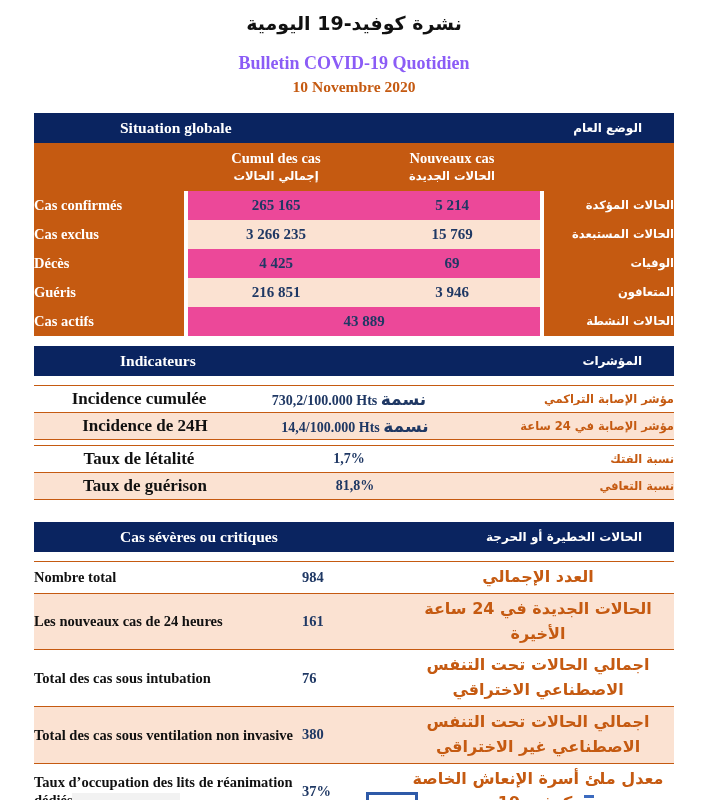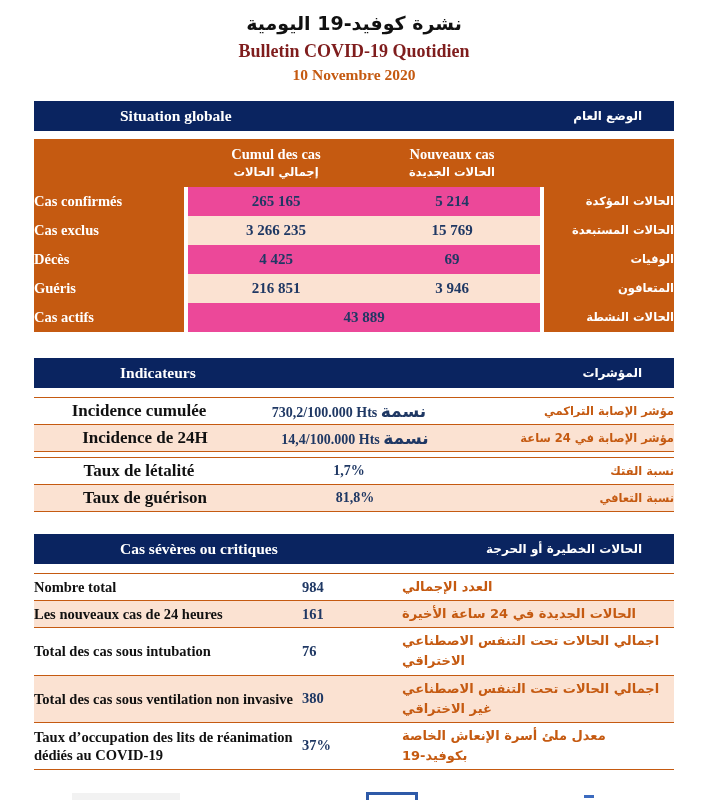--- a/index.html
+++ b/index.html
@@ -34,22 +34,22 @@
     font-size: 19px;
     font-weight: bold;
     color: #111111;
     letter-spacing: 0px;
     line-height: 1.25;
   }
   .title-fr {
     font-family: "Liberation Serif", serif;
     font-size: 18px;
     font-weight: bold;
-    color: #7f1d1d;
-    margin-top: 5px;
+    color: #8b5cf6;
+    margin-top: 17px;
     line-height: 1.2;
   }
   .title-date {
     font-family: "Liberation Serif", serif;
     font-size: 15.5px;
     font-weight: bold;
     color: #C55A11;
     margin-top: 4px;
     line-height: 1.2;
   }
@@ -82,21 +82,20 @@
     color: #ffffff;
     flex: 0 0 auto;
     margin-right: 18px;
   }
 
   
   .t1 {
     width: 100%;
     border-collapse: collapse;
     table-layout: fixed;
-    margin-top: 8px;
     border-radius: 28px;
   }
   .t1 td, .t1 th { padding: 0; border: 0; }
 
   .t1-headrow td {
     background: #C55A11;
     height: 48px;
     vertical-align: middle;
     text-align: center;
     padding: 4px 2px;
@@ -235,24 +234,24 @@
     font-size: 14.5px;
     font-weight: bold;
     color: #1F3864;
     text-align: left;
     vertical-align: top;
     padding-top: 5px;
   }
   .t3-ar {
     font-family: "DejaVu Sans", sans-serif;
     direction: rtl;
-    font-size: 13px;
+    font-size: 16px;
     font-weight: bold;
     color: #C55A11;
-    text-align: left;
+    text-align: center;
     padding-right: 12px;
     line-height: 1.55;
   }
   .h-tall td { height: 46px; }
   .h-std td { height: 27px; }
 
   
   .footer-art {
     position: absolute;
     left: 0;
@@ -370,21 +369,21 @@
           <td class="t1-label">Cas actifs</td>
           <td class="t1-spacer"></td>
           <td class="t1-val" colspan="2">43 889</td>
           <td class="t1-spacer"></td>
           <td class="t1-label-ar">الحالات النشطة</td>
         </tr>
       </tbody>
     </table>
   </div>
 
-  <div class="section" style="margin-top:26px;">
+  <div class="section" style="margin-top:10px;">
     <div class="band">
       <div class="band-fr">Indicateurs</div>
       <div class="band-ar">المؤشرات</div>
     </div>
 
     <table class="t2">
       <colgroup>
         <col style="width:210px">
         <col style="width:210px">
         <col style="width:220px">

